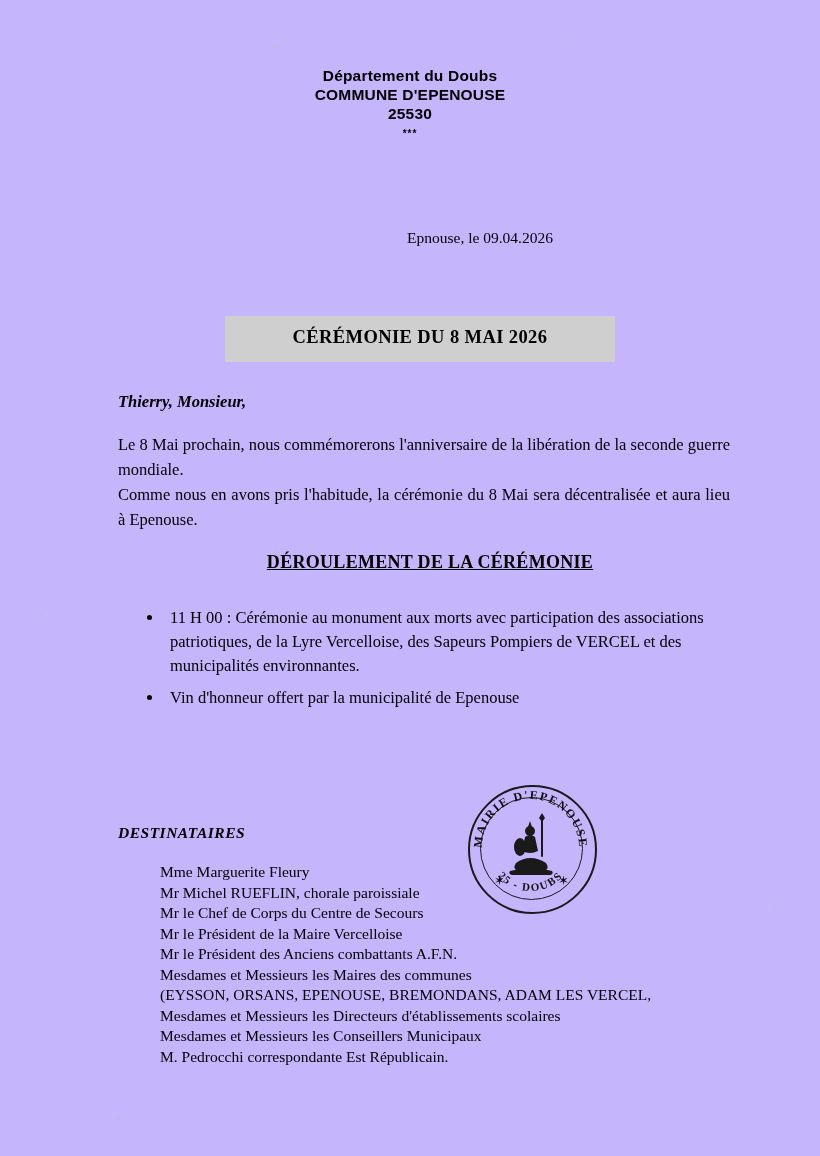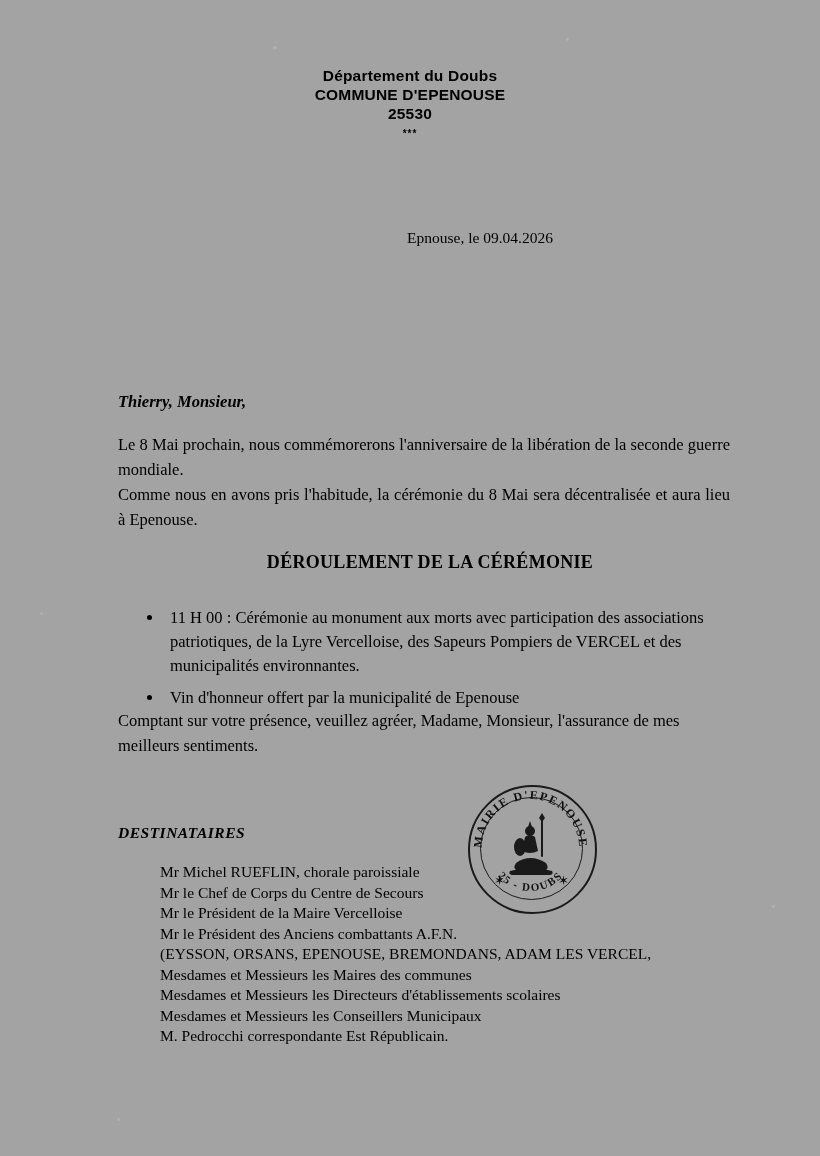--- a/index.html
+++ b/index.html
@@ -15,21 +15,21 @@
     color: #000000;
     overflow: hidden;
   }
 
   .page {
     position: absolute;
     left: 0;
     top: 0;
     width: 820px;
     height: 1156px;
-    background: #a3a3a3;
+    background: #c4b5fd;
   }
 
   
   .speck {
     position: absolute;
     background: #bdbdbd;
     border-radius: 50%;
     opacity: .55;
   }
 
@@ -108,20 +108,21 @@
     position: absolute;
     top: 552px;
     left: 0;
     width: 820px;
     text-align: center;
     font-weight: bold;
     font-size: 18px;
     letter-spacing: .3px;
   }
   .section-title span {
+    text-decoration: underline;
     padding-left: 40px;
     margin-top: 10px;
   }
 
   .bullets {
     position: absolute;
     top: 598px;
     left: 118px;
     width: 612px;
     font-size: 16.5px;
@@ -220,40 +221,42 @@
 
   <div class="header">
     <div class="line1">Département du Doubs</div>
     <div class="line2">COMMUNE D'EPENOUSE</div>
     <div class="line3">25530</div>
     <div class="stars">***</div>
   </div>
 
   <div class="dateline">Epnouse, le 09.04.2026</div>
 
+  <div class="title-band">
+    <div class="title-text">CÉRÉMONIE DU 8 MAI 2026</div>
+  </div>
 
   <div class="salutation">Thierry, Monsieur,</div>
 
   <div class="para1">
     <div>Le 8 Mai prochain, nous commémorerons l'anniversaire de la libération de la seconde guerre mondiale.</div>
     <div>Comme nous en avons pris l'habitude, la cérémonie du 8 Mai sera décentralisée et aura lieu à Epenouse.</div>
   </div>
 
   <div class="section-title">
     <span>DÉROULEMENT DE LA CÉRÉMONIE</span>
   </div>
 
   <div class="bullets">
     <ul>
       <li>11 H 00 : Cérémonie au monument aux morts avec participation des associations patriotiques, de la Lyre Vercelloise, des Sapeurs Pompiers de VERCEL et des municipalités environnantes.</li>
       <li>Vin d'honneur offert par la municipalité de Epenouse</li>
     </ul>
   </div>
 
-  <div class="para2">Comptant sur votre présence, veuillez agréer, Madame, Monsieur, l'assurance de mes meilleurs sentiments.</div>
 
 
   <div class="stamp">
     <div class="ring-outer"></div>
     <div class="ring-inner"></div>
     <svg class="stamp-text" width="125" height="125" viewBox="0 0 125 125">
       <defs>
         <path id="arcTop" d="M 14,62.5 A 48.5,48.5 0 0 1 111,62.5" fill="none"></path>
         <path id="arcBottom" d="M 19,62.5 A 43.5,43.5 0 0 0 106,62.5" fill="none"></path>
       </defs>
@@ -275,24 +278,25 @@
         <ellipse cx="52" cy="62" rx="6" ry="9"></ellipse>
       </g>
 
       <text x="26" y="100" font-family="Liberation Serif, serif" font-size="13" fill="#111">✶</text>
       <text x="90" y="100" font-family="Liberation Serif, serif" font-size="13" fill="#111">✶</text>
     </svg>
   </div>
 
   <div class="destinataires-title">DESTINATAIRES</div>
   <div class="destinataires-list">
+    <div>Mme Marguerite Fleury</div>
     <div>Mr Michel RUEFLIN, chorale paroissiale</div>
     <div>Mr le Chef de Corps du Centre de Secours</div>
     <div>Mr le Président de la Maire Vercelloise</div>
     <div>Mr le Président des Anciens combattants A.F.N.</div>
+    <div>Mesdames et Messieurs les Maires des communes</div>
     <div>(EYSSON, ORSANS, EPENOUSE, BREMONDANS, ADAM LES VERCEL,</div>
-    <div>Mesdames et Messieurs les Maires des communes</div>
     <div>Mesdames et Messieurs les Directeurs d'établissements scolaires</div>
     <div>Mesdames et Messieurs les Conseillers Municipaux</div>
     <div>M. Pedrocchi correspondante Est Républicain.</div>
   </div>
 
 </div>
 
 </body></html>

